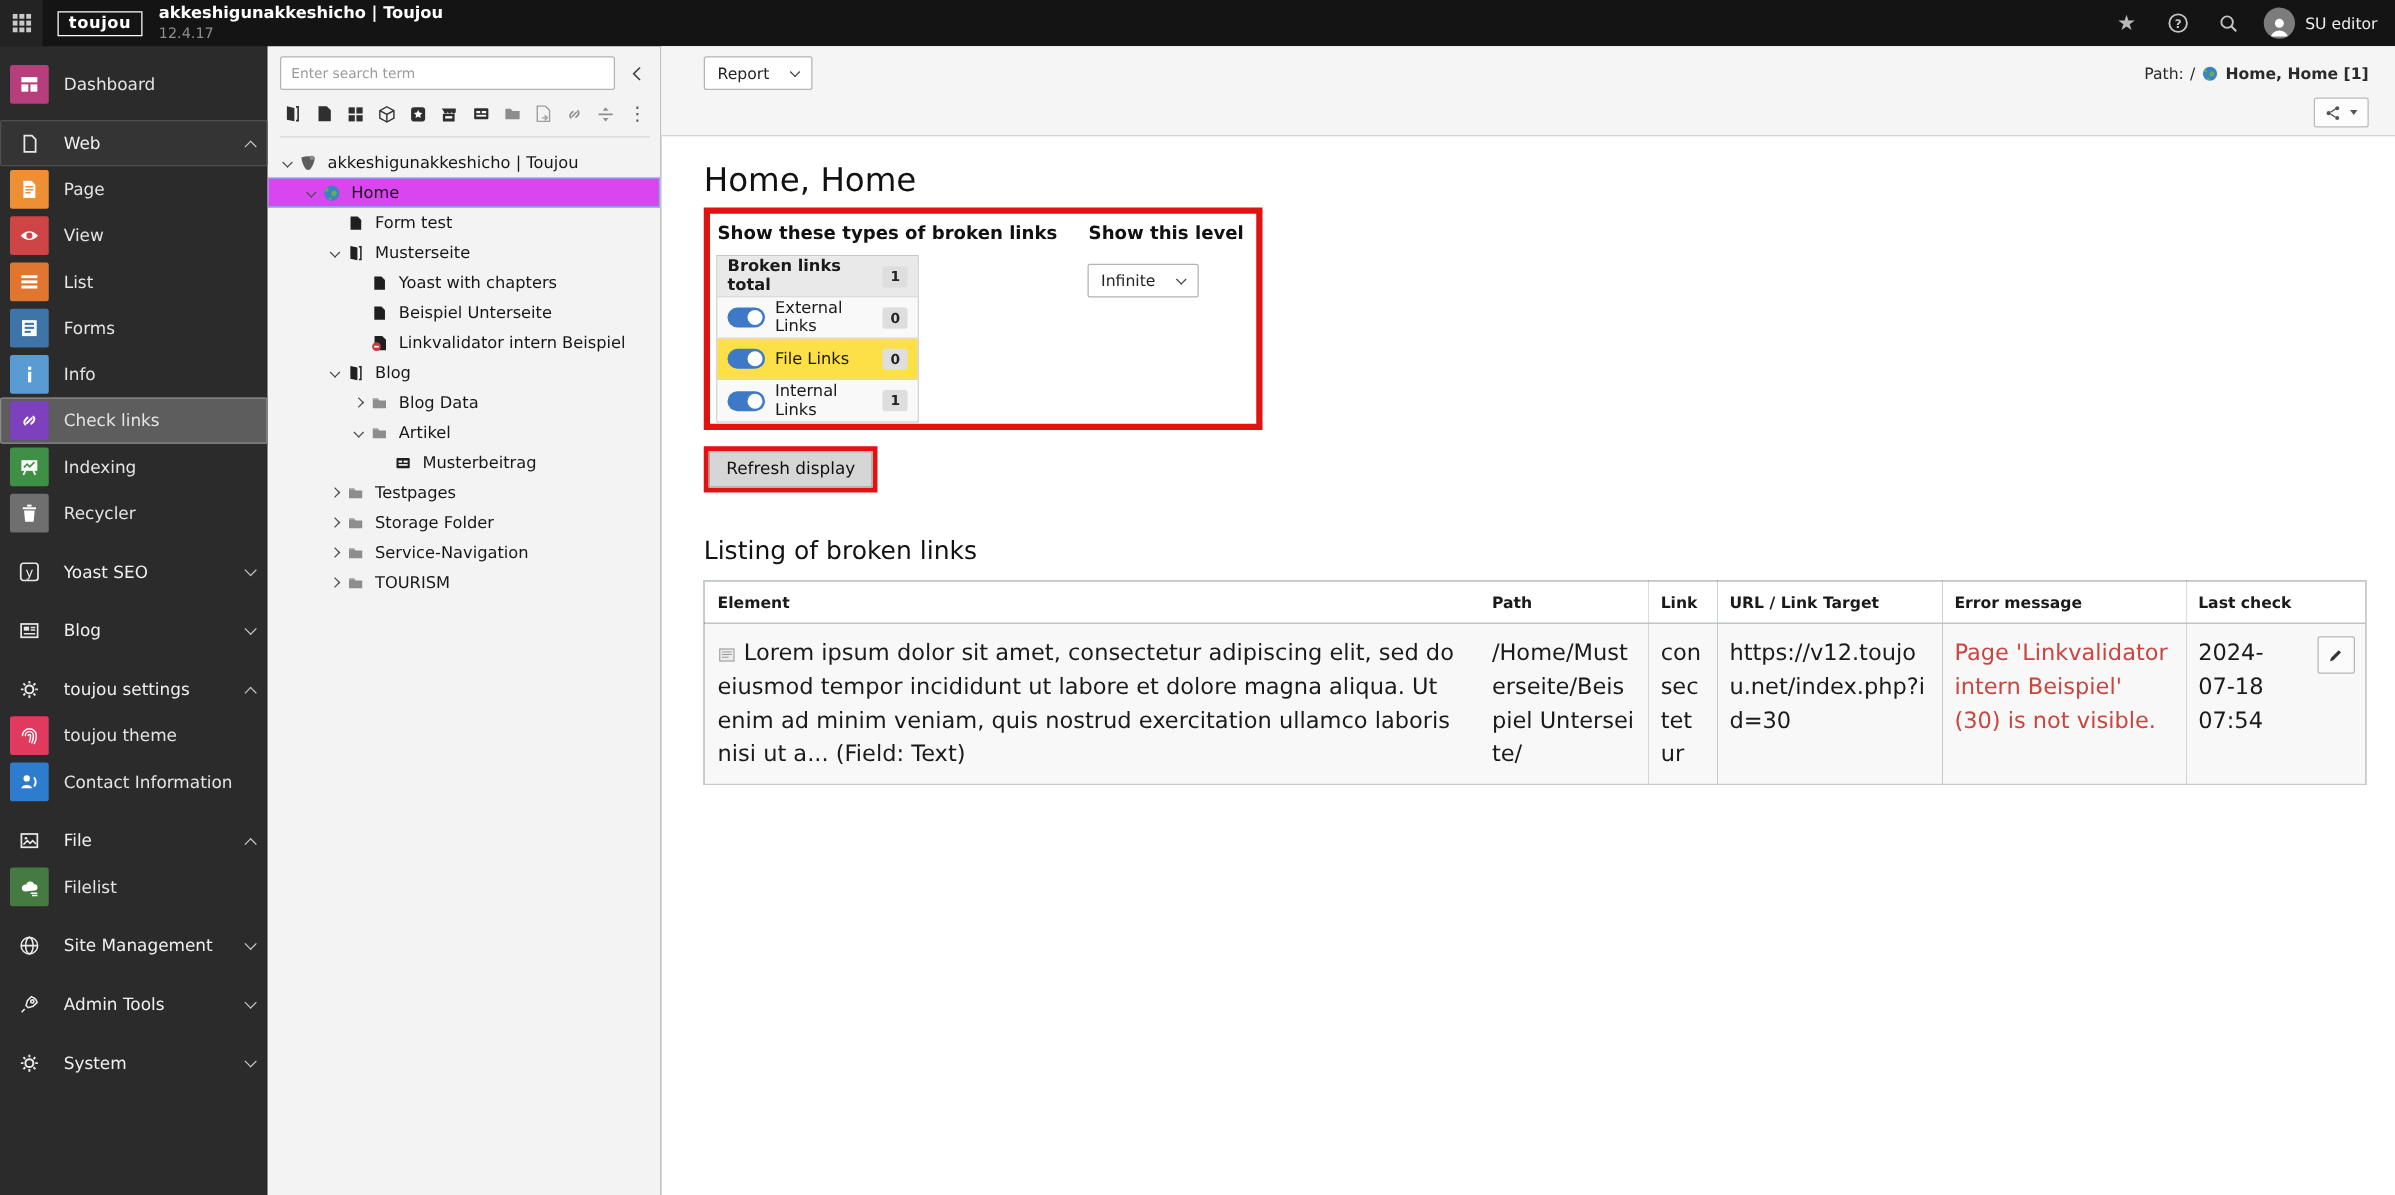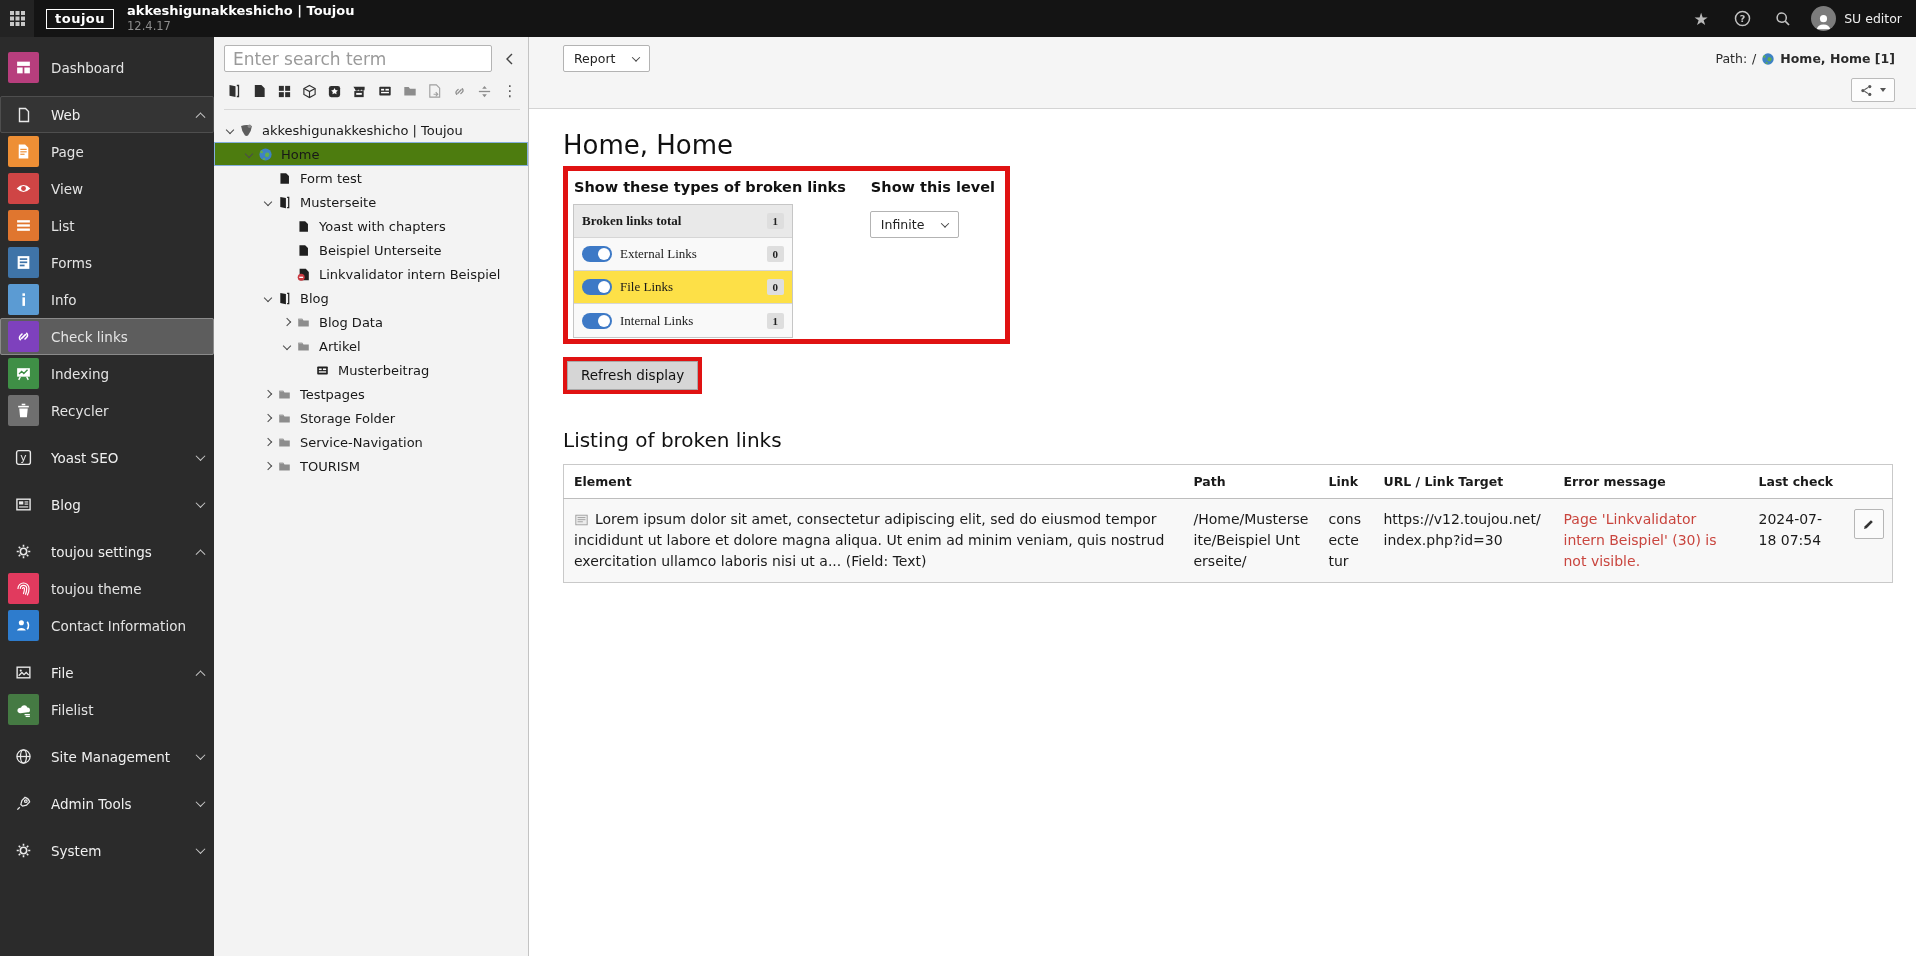--- a/index.html
+++ b/index.html
@@ -34,70 +34,70 @@
   .sb-chev { margin-left:auto; width:7px; height:7px; border-right:1.6px solid #c9c9c9; border-bottom:1.6px solid #c9c9c9; flex:none; }
   .chev-up { transform:rotate(-135deg) translate(-2px,-2px); }
   .chev-dn { transform:rotate(45deg) translate(-1px,-1px); }
   .sb-selected { background:#5d5d5d; outline:1px solid #8a8a8a; outline-offset:-1px; border-radius:2px; }
   .sb-websec { background:#343434; outline:1px solid #4e4e4e; outline-offset:-1px; border-radius:2px; }
 
   
   .pagetree { width:315px; flex:none; background:#f3f3f3; border-right:1px solid #c3c3c3; display:flex; flex-direction:column; }
   .pt-top { padding:8px 8px 0 10px; }
   .pt-searchrow { display:flex; align-items:center; gap:6px; }
-  .pt-search { flex:1; height:27px; border:1px solid #b4b4b4; border-radius:2px; background:#fff; padding:0 8px; font-size:17px; font-family:inherit; color:#333; }
+  .pt-search { flex:1; height:27px; border:1px solid #b4b4b4; border-radius:2px; background:#fff; padding:0 8px; font-size:11px; font-family:inherit; color:#333; }
   .pt-search::placeholder { color:#9a9a9a; }
   .pt-collapse { width:22px; height:27px; display:flex; align-items:center; justify-content:center; cursor:pointer; color:#444; }
   .pt-toolbar { display:flex; align-items:center; gap:9px; padding:9px 2px 8px 2px; border-bottom:1px solid #d8d8d8; }
   .pt-tool { width:20px; height:20px; display:flex; align-items:center; justify-content:center; cursor:grab; }
   .pt-more { margin-left:auto; cursor:pointer; color:#555; font-size:15px; letter-spacing:0; width:20px; text-align:center; }
   .pt-tree { padding:8px 0 0 0; flex:1; overflow:hidden; }
   .tree-row { height:24px; display:flex; align-items:center; padding-left:calc(8px + var(--d)*19px); cursor:pointer; font-size:13px; color:#181818; white-space:nowrap; }
   .tr-exp { width:16px; height:16px; flex:none; display:flex; align-items:center; justify-content:center; }
   .tr-exp .chev { width:6px; height:6px; border-right:1.4px solid #4c4c4c; border-bottom:1.4px solid #4c4c4c; }
   .tr-icon { width:17px; height:17px; flex:none; display:flex; align-items:center; justify-content:center; margin-right:7px; }
-  .tree-selected { background:#4d7c0f; box-shadow:inset 0 0 0 1px #85aedd; }
+  .tree-selected { background:#d946ef; box-shadow:inset 0 0 0 1px #85aedd; }
 
   
   .content { flex:1; background:#fff; display:flex; flex-direction:column; }
   .docheader { background:#f5f5f5; border-bottom:1px solid #d4d4d4; padding:8px 22px 6px 34px; }
   .dh-row1 { display:flex; align-items:center; }
   .dh-row2 { display:flex; justify-content:flex-end; margin-top:6px; }
   .selectbox { height:27px; background:#fff; border:1px solid #b3b3b3; border-radius:2px; display:inline-flex; align-items:center; gap:18px; padding:0 10px; font-size:12.5px; color:#222; cursor:pointer; }
   .selectbox .chev { width:6px; height:6px; border-right:1.5px solid #444; border-bottom:1.5px solid #444; transform:rotate(45deg) translate(-1px,-1px); }
   .dh-path { margin-left:auto; display:flex; align-items:center; gap:5px; font-size:12.5px; color:#2a2a2a; }
   .dh-page { font-weight:bold; }
   .sharebtn { height:24px; background:#fdfdfd; border:1px solid #bbb; border-radius:2px; display:inline-flex; align-items:center; gap:7px; padding:0 8px; cursor:pointer; }
   .caret { width:0; height:0; border-left:3.5px solid transparent; border-right:3.5px solid transparent; border-top:4.5px solid #555; }
 
   .module-body { padding:21px 24px 0 34px; }
   h1.pagetitle { font-size:26px; font-weight:400; color:#111; margin-bottom:6px; }
 
   
   .filterpanel { border:5px solid #e01212; display:inline-flex; gap:24px; padding:5px 10px 0 5px; margin-bottom:0; }
   .fp-col h3 { font-size:14.5px; font-weight:bold; color:#111; margin:3px 0 9px 1px; white-space:nowrap; }
-  .fp-table { width:220px; border:1px solid #c6c6c6; margin-bottom:1px;font-family:Liberation Serif, serif; }
+  .fp-table { width:162px; border:1px solid #c6c6c6; margin-bottom:1px; }
   .fp-row { display:flex; align-items:center; height:33px; padding:0 8px; border-bottom:1px solid #d6d6d6; font-size:13px; background:#f9f9f9; }
   .fp-row:last-child { border-bottom:none; }
   .fp-row.head { background:#e9e9e9; font-weight:bold; }
   .fp-row.alt { background:#fde047; }
   .badge { margin-left:auto; background:#dedede; border-radius:2px; font-size:11px; font-weight:bold; padding:2px 6px; color:#222; }
   .toggle { width:30px; height:16px; border-radius:9px; background:#3d79c6; position:relative; flex:none; margin-right:8px; cursor:pointer; }
   .toggle::after { content:""; position:absolute; right:2px; top:2px; width:12px; height:12px; border-radius:50%; background:#fff; }
   .fp-levelselect { margin-top:16px; }
   .fp-levelselect .selectbox { min-width:88px; }
 
   .refresh-wrap { display:inline-block; border:4px solid #e01212; margin-top:13px; }
   .refresh-btn { background:#d6d6d6; border:1px solid #a9a9a9; padding:5px 13px 6px; font-size:13.5px; font-family:inherit; color:#111; cursor:pointer; }
 
   h2.listing-title { font-size:20px; font-weight:400; color:#111; margin:34px 0 12px 0; }
 
   table.broken { border-collapse:collapse; table-layout:fixed; width:1329px; border:1px solid #c9c9c9; background:#0c4a6e; }
   table.broken th { text-align:left; font-size:12.5px; font-weight:bold; padding:9px 10px; border-bottom:1px solid #bdbdbd; background:#fff; vertical-align:top; }
-  table.broken td { font-size:14px; padding:10px 10px; vertical-align:top; background:#f8f8f8; line-height:1.5; }
+  table.broken td { font-size:18px; padding:10px 10px; vertical-align:top; background:#f8f8f8; line-height:1.5; }
   td.wrap { word-break:break-all; }
   .err { color:#c9453e; }
   .cell-icon { display:inline-block; vertical-align:-3px; margin-right:6px; }
   .editbtn { width:30px; height:30px; background:#fbfbfb; border:1px solid #b6b6b6; border-radius:2px; display:flex; align-items:center; justify-content:center; cursor:pointer; }
 
   svg { display:block; }
 </style>
 </head>
 <body>
 

